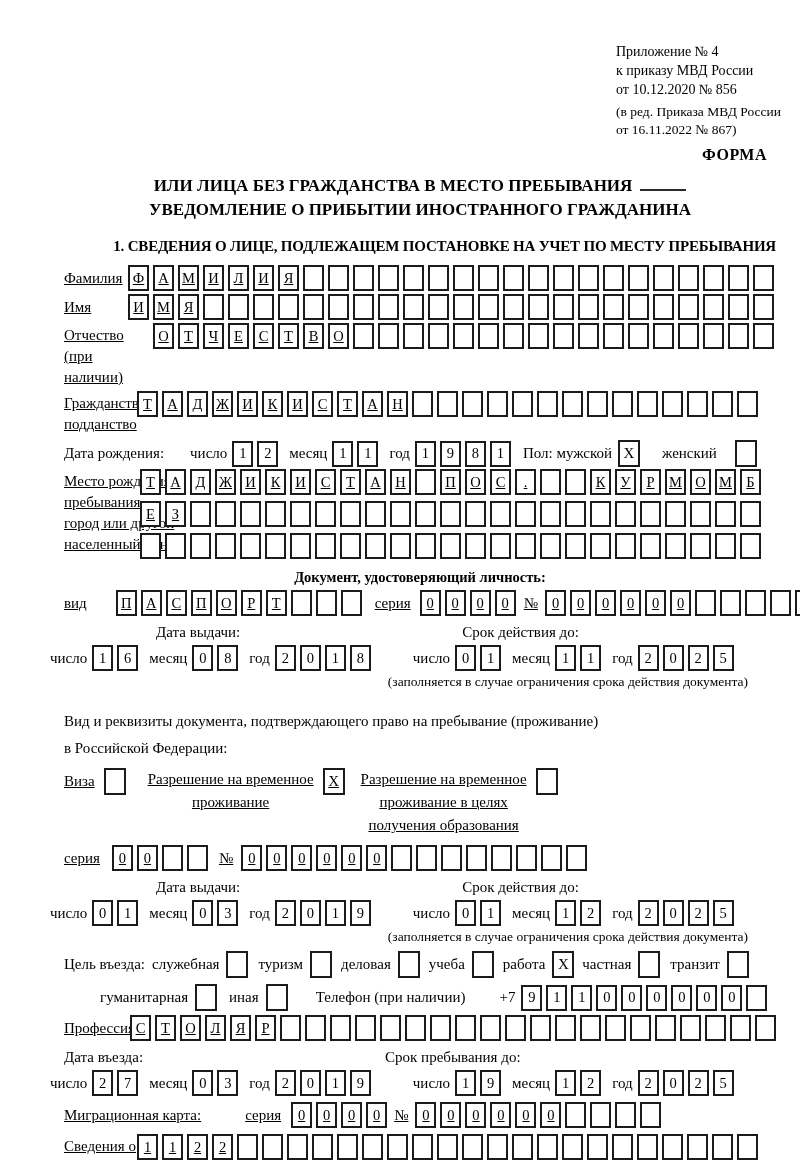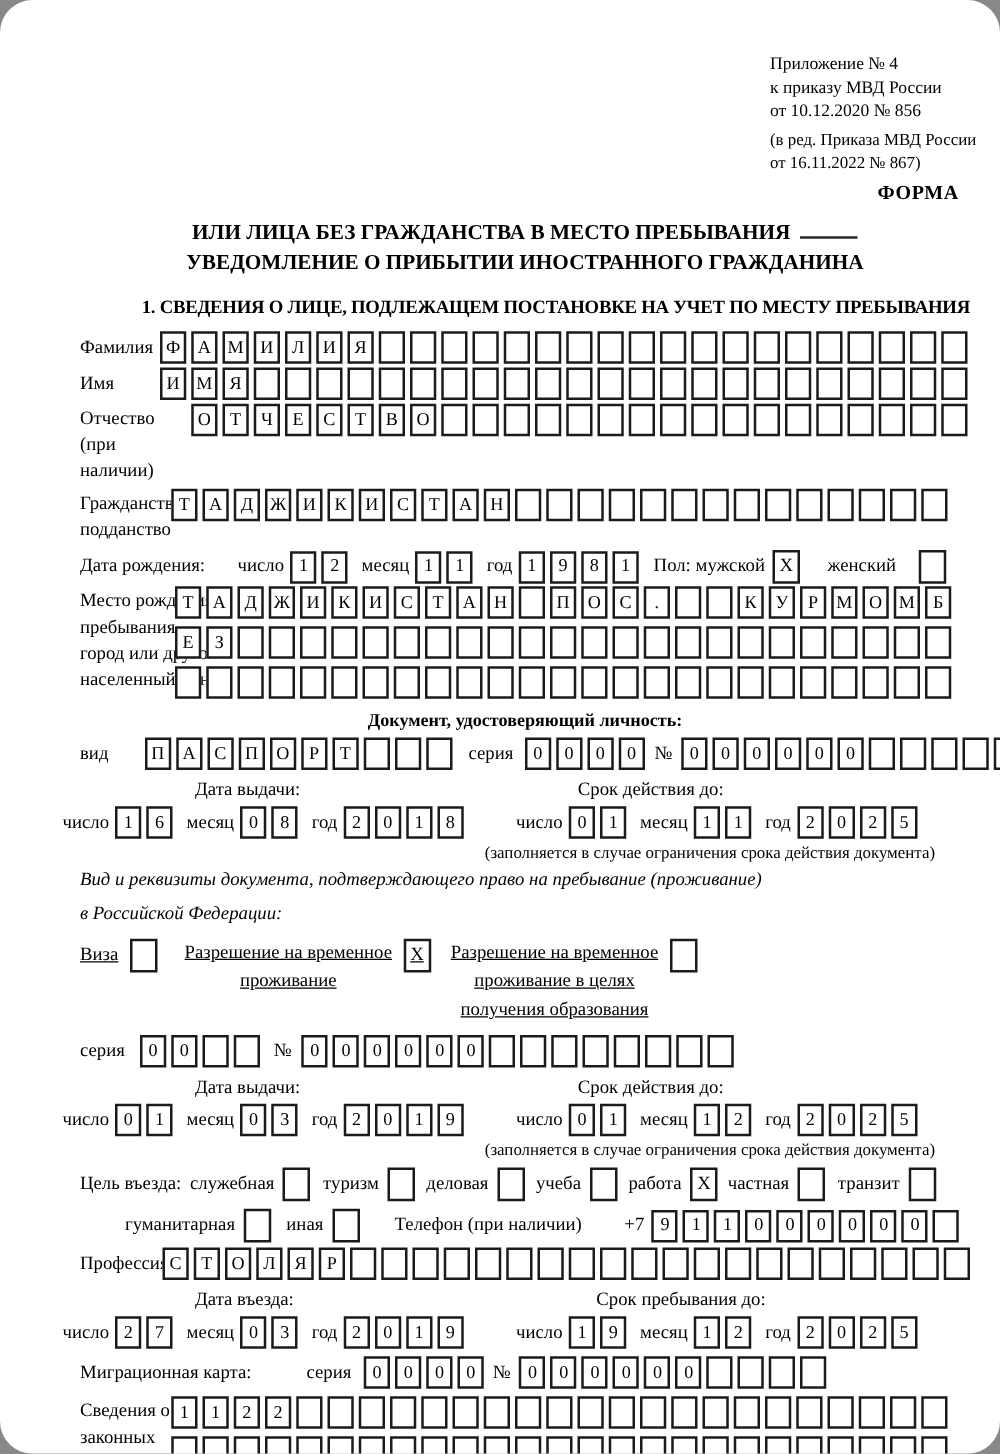--- a/index.html
+++ b/index.html
@@ -1,52 +1,51 @@
 <!DOCTYPE html>
 <html><head>
 <meta charset="utf-8">
 <style>
   html,body{margin:0;padding:0;background:#888;}
   .page{
     width:800px;height:1163px;background:#ffffff;color:#000;
     font-family:"Liberation Serif","DejaVu Serif",serif;font-size:15px;
     box-sizing:border-box;padding:42px 24px 0 64px;position:relative;overflow:hidden;
     margin:0 auto;
-    border-radius:26px;
   }
   
   .header-rel{position:relative;height:132px;}
   .annex{position:absolute;left:552px;top:0;font-size:14px;line-height:19px;white-space:nowrap;}
   .annex-sub{margin-top:4px;font-size:13.5px;line-height:18px;}
   .forma{position:absolute;left:638px;top:104px;font-weight:bold;font-size:16px;letter-spacing:.5px;}
   
   .title{text-align:center;font-weight:bold;font-size:17px;line-height:24px;}
   .title-underline{display:inline-block;width:46px;height:15px;border-bottom:2.5px solid #2a2a2a;margin-left:8px;}
   .sec-heading{font-weight:bold;font-size:15px;margin-top:16px;white-space:nowrap;letter-spacing:-0.2px;text-align:right;}
   
-  .frow{display:flex;align-items:flex-start;margin-top:3px;}
+  .frow{display:flex;align-items:flex-start;margin-top:3px;text-decoration:underline;}
   .flabel{flex:0 0 auto;line-height:22px;padding-top:2px;}
   .flabel2 span{display:block;line-height:21px;}
   .cells{display:flex;gap:4px;flex:0 0 auto;}
   .cell{
     box-sizing:border-box;width:21px;height:26px;border:2px solid #1b1b1b;
     display:flex;align-items:center;justify-content:center;
     font-size:14.5px;flex:0 0 auto;background:#fff;
   }
   .cbox{
     box-sizing:border-box;width:22px;height:27px;border:2px solid #1b1b1b;
     display:flex;align-items:center;justify-content:center;font-size:15px;flex:0 0 auto;background:#fff;
   }
   
   .daterow{display:flex;align-items:center;margin-top:4px;margin-left:-14px;}
   .dgroup{display:flex;align-items:center;gap:5px;}
   .dgroup .gl{margin-left:6px;}
   .dheads{display:flex;margin-top:8px;font-size:15px;}
   .note{text-align:right;font-size:13.5px;margin-top:3px;padding-right:28px;}
-  .intro{line-height:27px;margin-top:1px;font-style:italic;}
+  .intro{line-height:27px;margin-top:18px;}
   
   .resrow{display:flex;align-items:flex-start;margin-top:6px;}
   .ritem{display:flex;align-items:flex-start;gap:9px;text-decoration:underline;}
   .rlabel{line-height:26px;}
   .rlabel-multi{text-align:center;line-height:23px;}
   .rlabel-multi span{display:block;}
   
   .purposerow{display:flex;align-items:center;margin-top:6px;}
   .pitem{display:flex;align-items:center;gap:7px;}
   .doc-heading{font-weight:bold;text-align:center;font-size:14.5px;margin-top:4px;}
@@ -601,21 +600,21 @@
         <span class="cell"></span>
         <span class="cell"></span>
         <span class="cell"></span>
         <span class="cell"></span>
         <span class="cell"></span>
         <span class="cell"></span>
       </span>
   </div>
 
   <div class="dheads">
-    <span style="margin-left:92px">Дата въезда:</span>
+    <span style="">Дата въезда:</span>
     <span style="margin-left:242px">Срок пребывания до:</span>
   </div>
 
   <div class="daterow">
     <span class="dgroup">
       <span>число</span>
       <span class="cells">
           <span class="cell">2</span>
           <span class="cell">7</span>
         </span>

